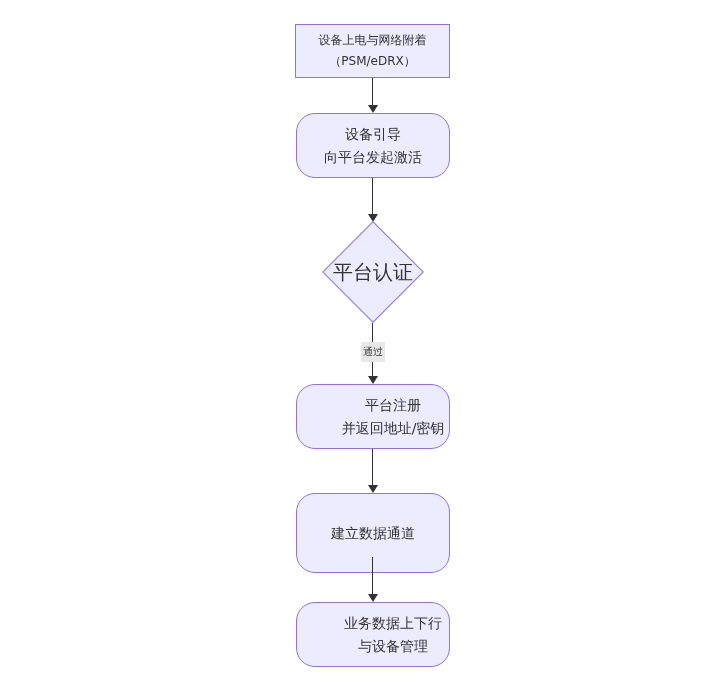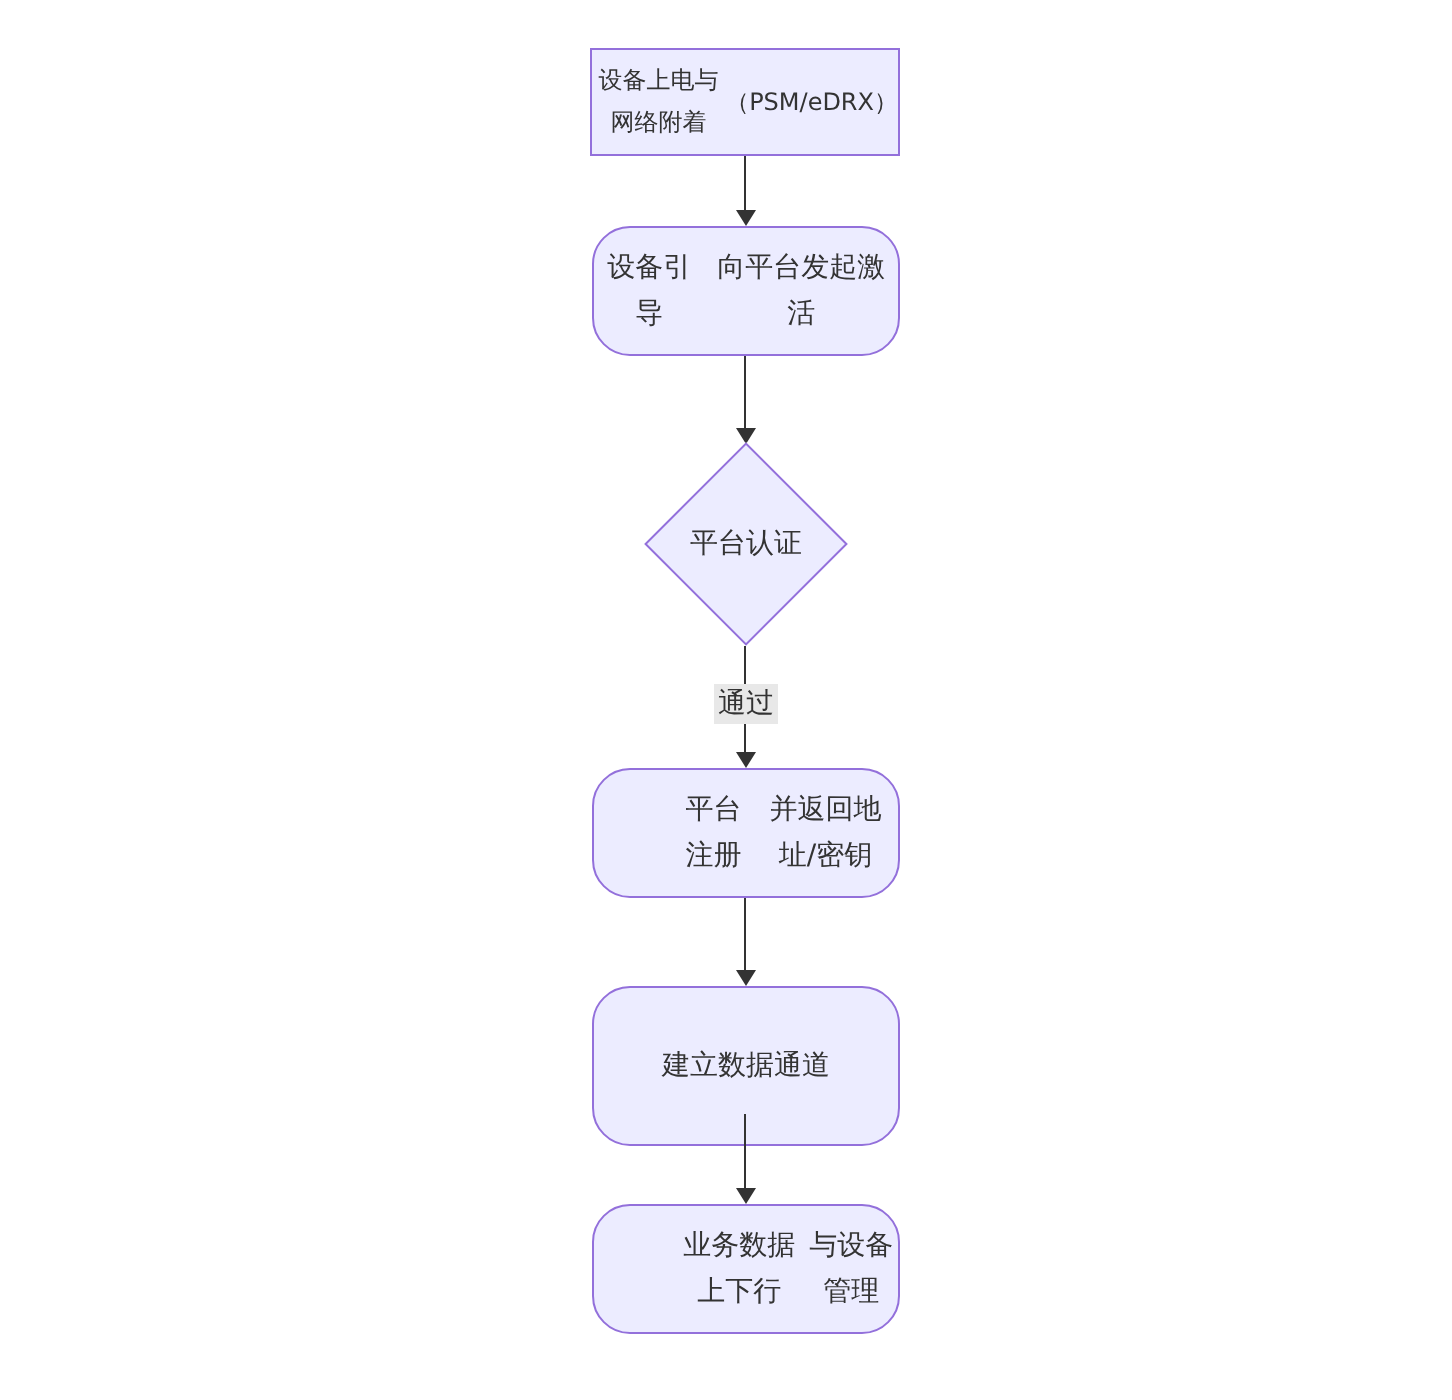--- a/index.html
+++ b/index.html
@@ -10,21 +10,21 @@
     color: var(--text, #333333);
   }
   .canvas {
     position: relative; width: 726px; height: 700px;
     background: var(--background, #ffffff); overflow: hidden;
   }
   .node {
     position: absolute;
     background: var(--node-fill, #ECECFF);
     border: 1px solid var(--node-border, #9370DB);
-    display: flex; flex-direction: row;
+    display: flex; flex-direction: column;
     align-items: center; justify-content: center;
     text-align: center; color: var(--text, #333333);
   }
   .node .line { display: block; }
   .node.small { font-size: 12px; line-height: 21px; }
   .node.normal { font-size: 14px; line-height: 23px; border-radius: 19px; }
   .edge-line {
     position: absolute; width: 1px;
     background: var(--edge-line, #333333);
   }
@@ -37,27 +37,27 @@
   .diamond-wrap { position: absolute; left: 322px; top: 221px; width: 102px; height: 102px; }
   .diamond-shape {
     position: absolute; left: 15px; top: 15px; width: 72px; height: 72px;
     background: var(--node-fill, #ECECFF);
     border: 1px solid var(--node-border, #9370DB);
     transform: rotate(45deg);
   }
   .diamond-label {
     position: absolute; inset: 0;
     display: flex; align-items: center; justify-content: center;
-    font-size: 14px; color: var(--text, #333333);
+    font-size: 20px; color: var(--text, #333333);
   }
   .edge-label {
     position: absolute; left: 373px; top: 352px;
     transform: translate(-50%, -50%);
     background: var(--edge-label-bg, #e8e8e8);
-    font-size: 14px; line-height: 20px; padding: 0 2px;
+    font-size: 10px; line-height: 20px; padding: 0 2px;
     color: var(--text, #333333); white-space: nowrap;
   }
 </style>
 </head>
 <body>
 
 <div class="canvas">
 
   <div class="node small" style="left:295px; top:24px; width:155px; height:54px;">
     <span class="line">设备上电与网络附着</span>

